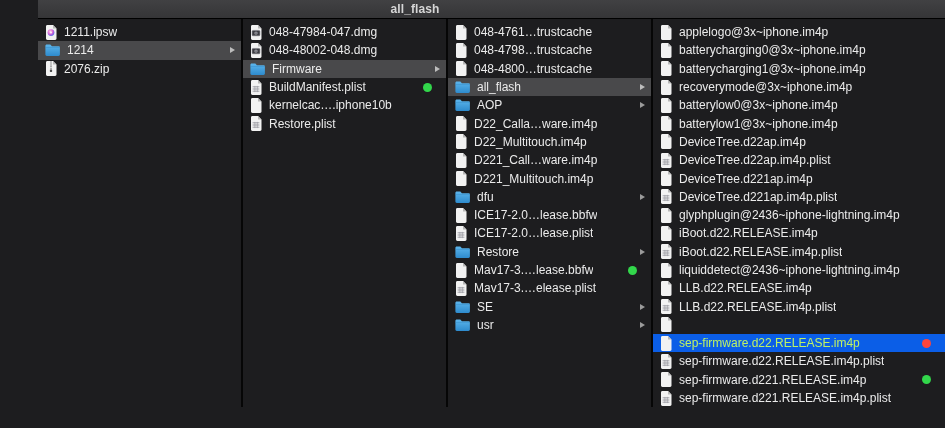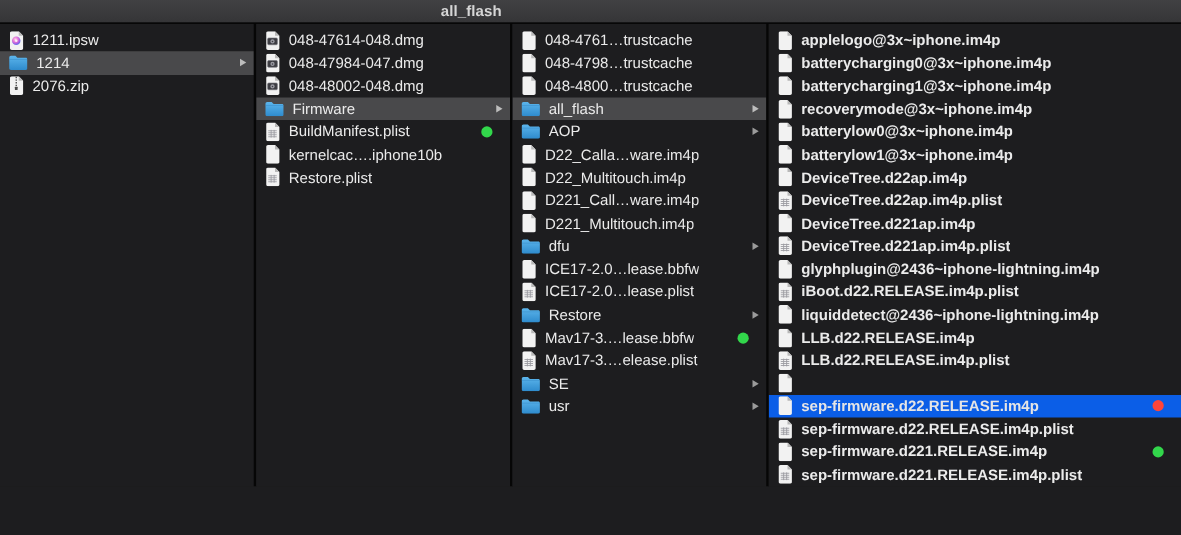--- a/index.html
+++ b/index.html
@@ -3,45 +3,45 @@
 <meta charset="utf-8">
 <style>
   * { box-sizing: border-box; }
   html,body { margin:0; padding:0; }
   body {
     width:945px; height:428px; overflow:hidden;
     background:#1d1d1f;
     font-family:"Liberation Sans", sans-serif;
     -webkit-user-select:none; user-select:none;
   }
-  .window { width:945px; height:339px; display:flex; flex-direction:column; }
+  .window { width:945px; height:339px; display:flex; flex-direction:column;padding-left:38px; }
   .titlebar {
     height:19px; flex:0 0 19px; position:relative;
     background:linear-gradient(#414143,#353537);
     border-bottom:1px solid #000;
   }
   .title {
     position:absolute; left:377px; top:2px; transform:translateX(-50%);
     font-size:12px; font-weight:700; color:#d6d6d6; letter-spacing:.1px;
     white-space:nowrap;
   }
   .columns { flex:1; display:flex; background:#1d1d1f; }
   .col {
     width:205px; flex:0 0 205px; padding-top:4px;
     border-right:2px solid #060606; background:#1d1d1f; overflow:hidden;
   }
-  .col.last { width:auto; flex:1 1 auto; border-right:none;font-weight:bold; }
+  .col.last { width:auto; flex:1 1 auto; border-right:none; }
   .row {
     height:18.3px; display:flex; align-items:center;
     padding:0 4px 0 7px; font-size:12px; color:#ebebeb; white-space:nowrap;
     cursor:default;
     justify-content:space-between;
   }
   .row.gray { background:#49494b; }
-  .row.blue { background:#0b5ee7; color:#e5e5e5; }
+  .row.blue { background:#0b5ee7; color:#bef264; }
   .ic { flex:0 0 auto; margin-right:7px; display:block; }
   .lbl { overflow:hidden; text-overflow:ellipsis; }
   .sp { flex:1 1 auto; }
   .dot { width:9px; height:9px; border-radius:50%; margin-right:10px; flex:0 0 auto; }
   .dot.green { background:#32d74b; }
   .dot.red { background:#ff453a; }
   .chev {
     width:0; height:0; flex:0 0 auto; margin-right:2px;
     border-left:5px solid #9b9b9b;
     border-top:3.5px solid transparent; border-bottom:3.5px solid transparent;
@@ -112,46 +112,33 @@
         <div class="row">
           <span style="display: flex;">
             <svg class="ic" width="12" height="15" viewBox="0 0 12 15">
               <path d="M1 1.4C1 .6 1.6 0 2.4 0H8l3.5 3.5v10.1c0 .8-.6 1.4-1.4 1.4H2.4c-.8 0-1.4-.6-1.4-1.4z" fill="#f2f2f2"></path>
               <path d="M8 0l3.5 3.5H8z" fill="#b8b8b8"></path>
               <rect x="2.1" y="5.4" width="7.8" height="5.4" rx=".9" fill="#3c3c42" stroke="#74747c" stroke-width=".5"></rect>
               <circle cx="6" cy="8.1" r="1.7" fill="#9a9aa2"></circle>
               <circle cx="6" cy="8.1" r=".6" fill="#3c3c42"></circle>
             </svg>
           </span>
-          <span class="lbl">048-47614-048.dmg</span>
+          <span class="lbl">048-47984-047.dmg</span>
           <span class="sp"></span>
         </div>
         <div class="row">
           <span style="display: flex;">
             <svg class="ic" width="12" height="15" viewBox="0 0 12 15">
               <path d="M1 1.4C1 .6 1.6 0 2.4 0H8l3.5 3.5v10.1c0 .8-.6 1.4-1.4 1.4H2.4c-.8 0-1.4-.6-1.4-1.4z" fill="#f2f2f2"></path>
               <path d="M8 0l3.5 3.5H8z" fill="#b8b8b8"></path>
               <rect x="2.1" y="5.4" width="7.8" height="5.4" rx=".9" fill="#3c3c42" stroke="#74747c" stroke-width=".5"></rect>
               <circle cx="6" cy="8.1" r="1.7" fill="#9a9aa2"></circle>
               <circle cx="6" cy="8.1" r=".6" fill="#3c3c42"></circle>
             </svg>
           </span>
-          <span class="lbl">048-47984-047.dmg</span>
-          <span class="sp"></span>
-        </div>
-        <div class="row">
-          <span style="display: flex;">
-            <svg class="ic" width="12" height="15" viewBox="0 0 12 15">
-              <path d="M1 1.4C1 .6 1.6 0 2.4 0H8l3.5 3.5v10.1c0 .8-.6 1.4-1.4 1.4H2.4c-.8 0-1.4-.6-1.4-1.4z" fill="#f2f2f2"></path>
-              <path d="M8 0l3.5 3.5H8z" fill="#b8b8b8"></path>
-              <rect x="2.1" y="5.4" width="7.8" height="5.4" rx=".9" fill="#3c3c42" stroke="#74747c" stroke-width=".5"></rect>
-              <circle cx="6" cy="8.1" r="1.7" fill="#9a9aa2"></circle>
-              <circle cx="6" cy="8.1" r=".6" fill="#3c3c42"></circle>
-            </svg>
-          </span>
           <span class="lbl">048-48002-048.dmg</span>
           <span class="sp"></span>
         </div>
         <div class="row gray">
           <span style="display: flex;">
             <svg class="ic" width="15" height="12" viewBox="0 0 15 12">
               <path d="M.4 2C.4 1.2 1 .6 1.8.6h3.5L6.9 2.2h6.7c.8 0 1.3.5 1.3 1.3v7.1c0 .8-.6 1.4-1.4 1.4H1.8C1 12 .4 11.4.4 10.6z" fill="url(#fgrad)"></path>
               <path d="M.4 3.1h14.5v.7H.4z" fill="#2f83c2" opacity=".5"></path>
             </svg>
           </span>
@@ -496,20 +483,30 @@
           <span class="sp"></span>
         </div>
         <div class="row">
           <span style="display: flex;">
             <svg class="ic" width="12" height="15" viewBox="0 0 12 15">
               <path d="M1 1.4C1 .6 1.6 0 2.4 0H8l3.5 3.5v10.1c0 .8-.6 1.4-1.4 1.4H2.4c-.8 0-1.4-.6-1.4-1.4z" fill="#f2f2f2"></path>
               <path d="M8 0l3.5 3.5H8z" fill="#b8b8b8"></path>
             </svg>
           </span>
           <span class="lbl">glyphplugin@2436~iphone-lightning.im4p</span>
+          <span class="sp"></span>
+        </div>
+        <div class="row">
+          <span style="display: flex;">
+            <svg class="ic" width="12" height="15" viewBox="0 0 12 15">
+              <path d="M1 1.4C1 .6 1.6 0 2.4 0H8l3.5 3.5v10.1c0 .8-.6 1.4-1.4 1.4H2.4c-.8 0-1.4-.6-1.4-1.4z" fill="#f2f2f2"></path>
+              <path d="M8 0l3.5 3.5H8z" fill="#b8b8b8"></path>
+            </svg>
+          </span>
+          <span class="lbl">iBoot.d22.RELEASE.im4p</span>
           <span class="sp"></span>
         </div>
         <div class="row">
           <span style="display: flex;">
             <svg class="ic" width="12" height="15" viewBox="0 0 12 15">
               <path d="M1 1.4C1 .6 1.6 0 2.4 0H8l3.5 3.5v10.1c0 .8-.6 1.4-1.4 1.4H2.4c-.8 0-1.4-.6-1.4-1.4z" fill="#f2f2f2"></path>
               <path d="M8 0l3.5 3.5H8z" fill="#b8b8b8"></path>
               <g stroke="#9a9aa0" stroke-width=".7" fill="none">
                 <path d="M2.6 6.6h6.8M2.6 8.2h6.8M2.6 9.8h6.8M2.6 11.4h6.8"></path>
                 <path d="M4.9 5.9v6.2M7.3 5.9v6.2"></path>

